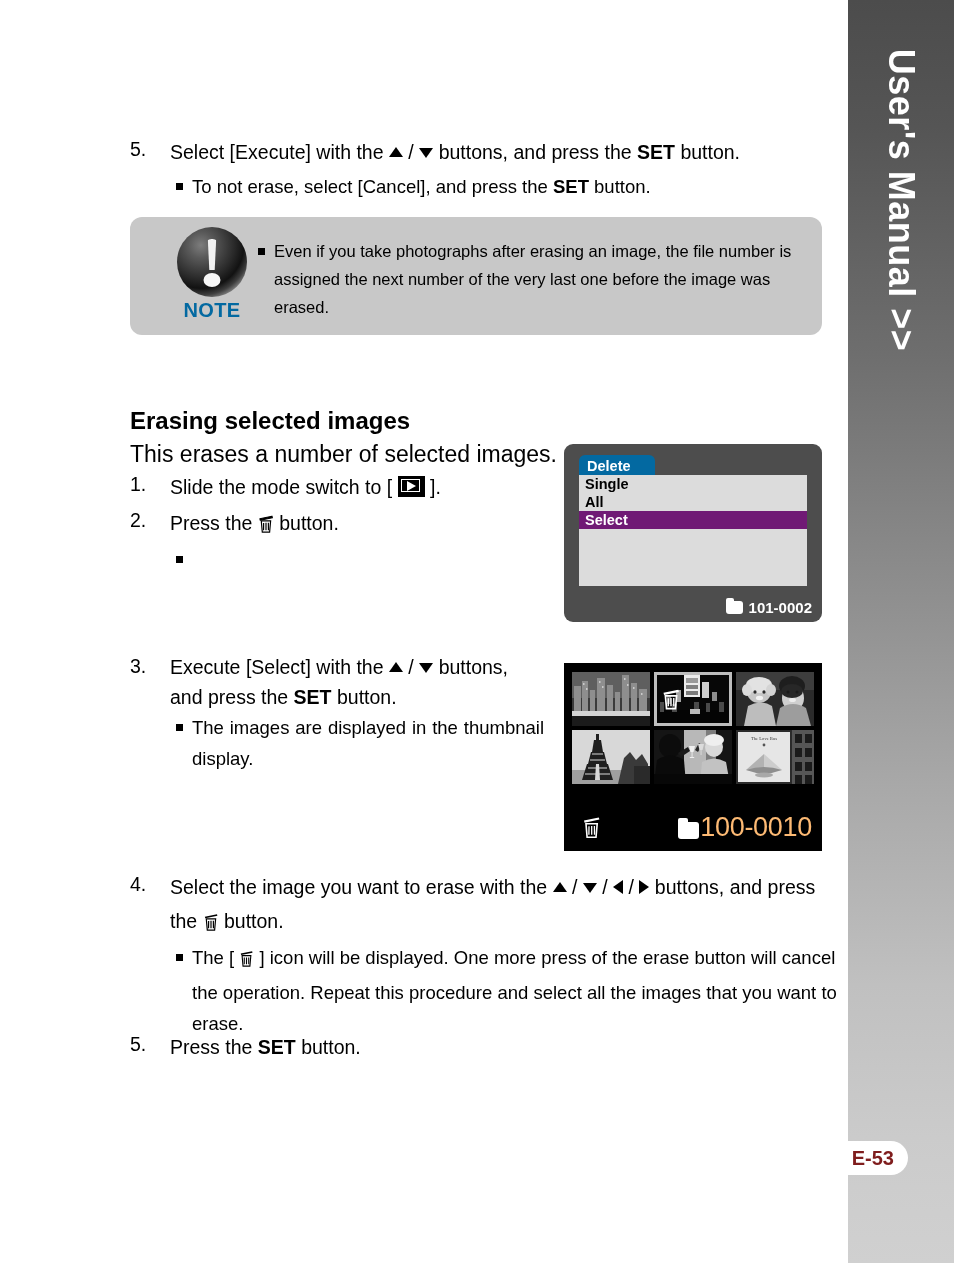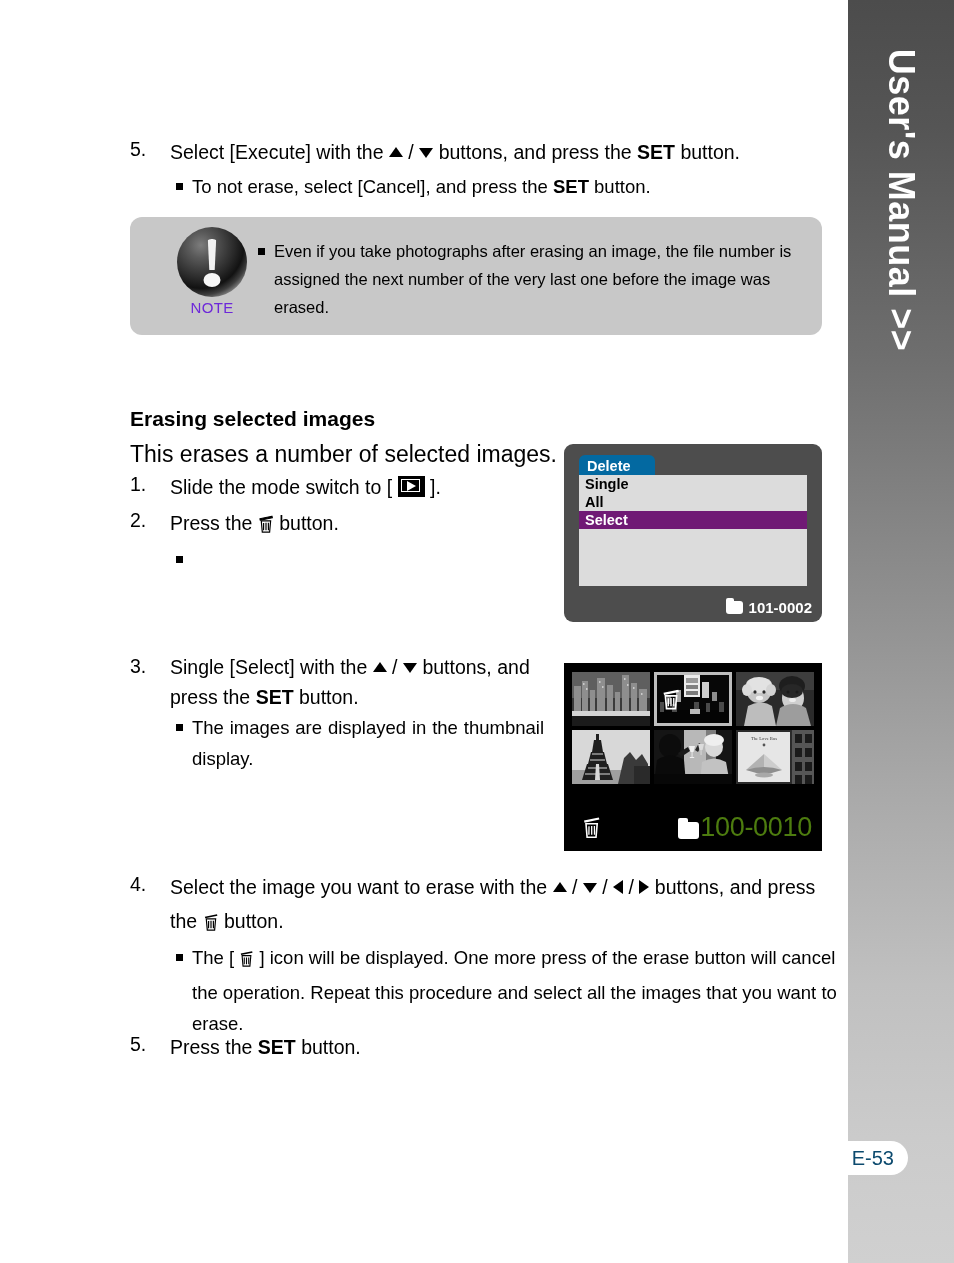--- a/index.html
+++ b/index.html
@@ -62,22 +62,22 @@
     border-top-right-radius: 17px;
     border-bottom-right-radius: 17px;
     display: flex;
     align-items: center;
     justify-content: flex-end;
     padding-right: 14px;
     box-sizing: border-box;
   }
   #page-badge span {
     font-size: 20px;
-    font-weight: normal;
-    color: #0c4a6e;
+    font-weight: bold;
+    color: #7f1d1d;
   }
 
   
   #content {
     position: absolute;
     left: 0;
     top: 0;
     width: 848px;
     height: 1263px;
   }
@@ -198,23 +198,23 @@
     position: absolute;
     left: 50%;
     top: 46px;
     transform: translateX(-50%);
     width: 17px;
     height: 14px;
     background: #f7f7f7;
     border-radius: 50%;
   }
   #note-label {
-    font-size: 15px;
-    font-weight: normal;
-    color: #6d28d9;
+    font-size: 20px;
+    font-weight: bold;
+    color: #0369a1;
     margin-top: 2px;
     letter-spacing: 0.3px;
   }
   #note-text {
     position: absolute;
     left: 128px;
     top: 20px;
     width: 552px;
     font-size: 16.5px;
     line-height: 28px;
@@ -227,21 +227,21 @@
     height: 7px;
     background: #000;
   }
   #note-text .txt { display: block; margin-left: 16px; }
 
   
   #heading {
     position: absolute;
     left: 130px;
     top: 407px;
-    font-size: 21px;
+    font-size: 24px;
     font-weight: bold;
   }
   #intro {
     position: absolute;
     left: 130px;
     top: 441px;
     font-size: 23px;
   }
 
   
@@ -385,21 +385,21 @@
   }
   #lcd-thumbs-status .folder::before {
     content: "";
     position: absolute;
     left: 0; top: -4px;
     width: 10px; height: 5px;
     background: #fff;
     border-radius: 2px 2px 0 0;
   }
   #lcd-thumbs-status .fnum {
-    color: #4d7c0f;
+    color: #fdba74;
     font-size: 27px;
     font-weight: normal;
     letter-spacing: -0.3px;
   }
 </style>
 </head>
 <body>
 
 <svg width="0" height="0" style="position:absolute" aria-hidden="true">
   <defs>
@@ -466,21 +466,21 @@
       <div class="menu-item sel">Select</div>
     </div>
     <div id="lcd-menu-status">
       <span class="folder"></span>
       <span class="fnum">101-0002</span>
     </div>
   </div>
 
   <div class="step-row" style="left:130px; top:652px; width:412px;">
     <span class="num">3.</span>
-    <div class="step-text" style="line-height:30px;"><span>Single [Select] with the </span><span class="tri-up"></span><span> / </span><span class="tri-dn"></span><span> buttons, and press the </span><b>SET</b><span> button.</span></div>
+    <div class="step-text" style="line-height:30px;"><span>Execute [Select] with the </span><span class="tri-up"></span><span> / </span><span class="tri-dn"></span><span> buttons, and press the </span><b>SET</b><span> button.</span></div>
     <div class="sub-bullet" style="width:352px; text-align:justify; line-height:31px;">
       <span class="bsq"></span><span>The images are displayed in the thumbnail display.</span>
     </div>
   </div>
 
   <div id="lcd-thumbs">
     <div id="thumb-grid">
 
       <div class="thumb">
         <svg width="78" height="54" viewBox="0 0 78 54">

